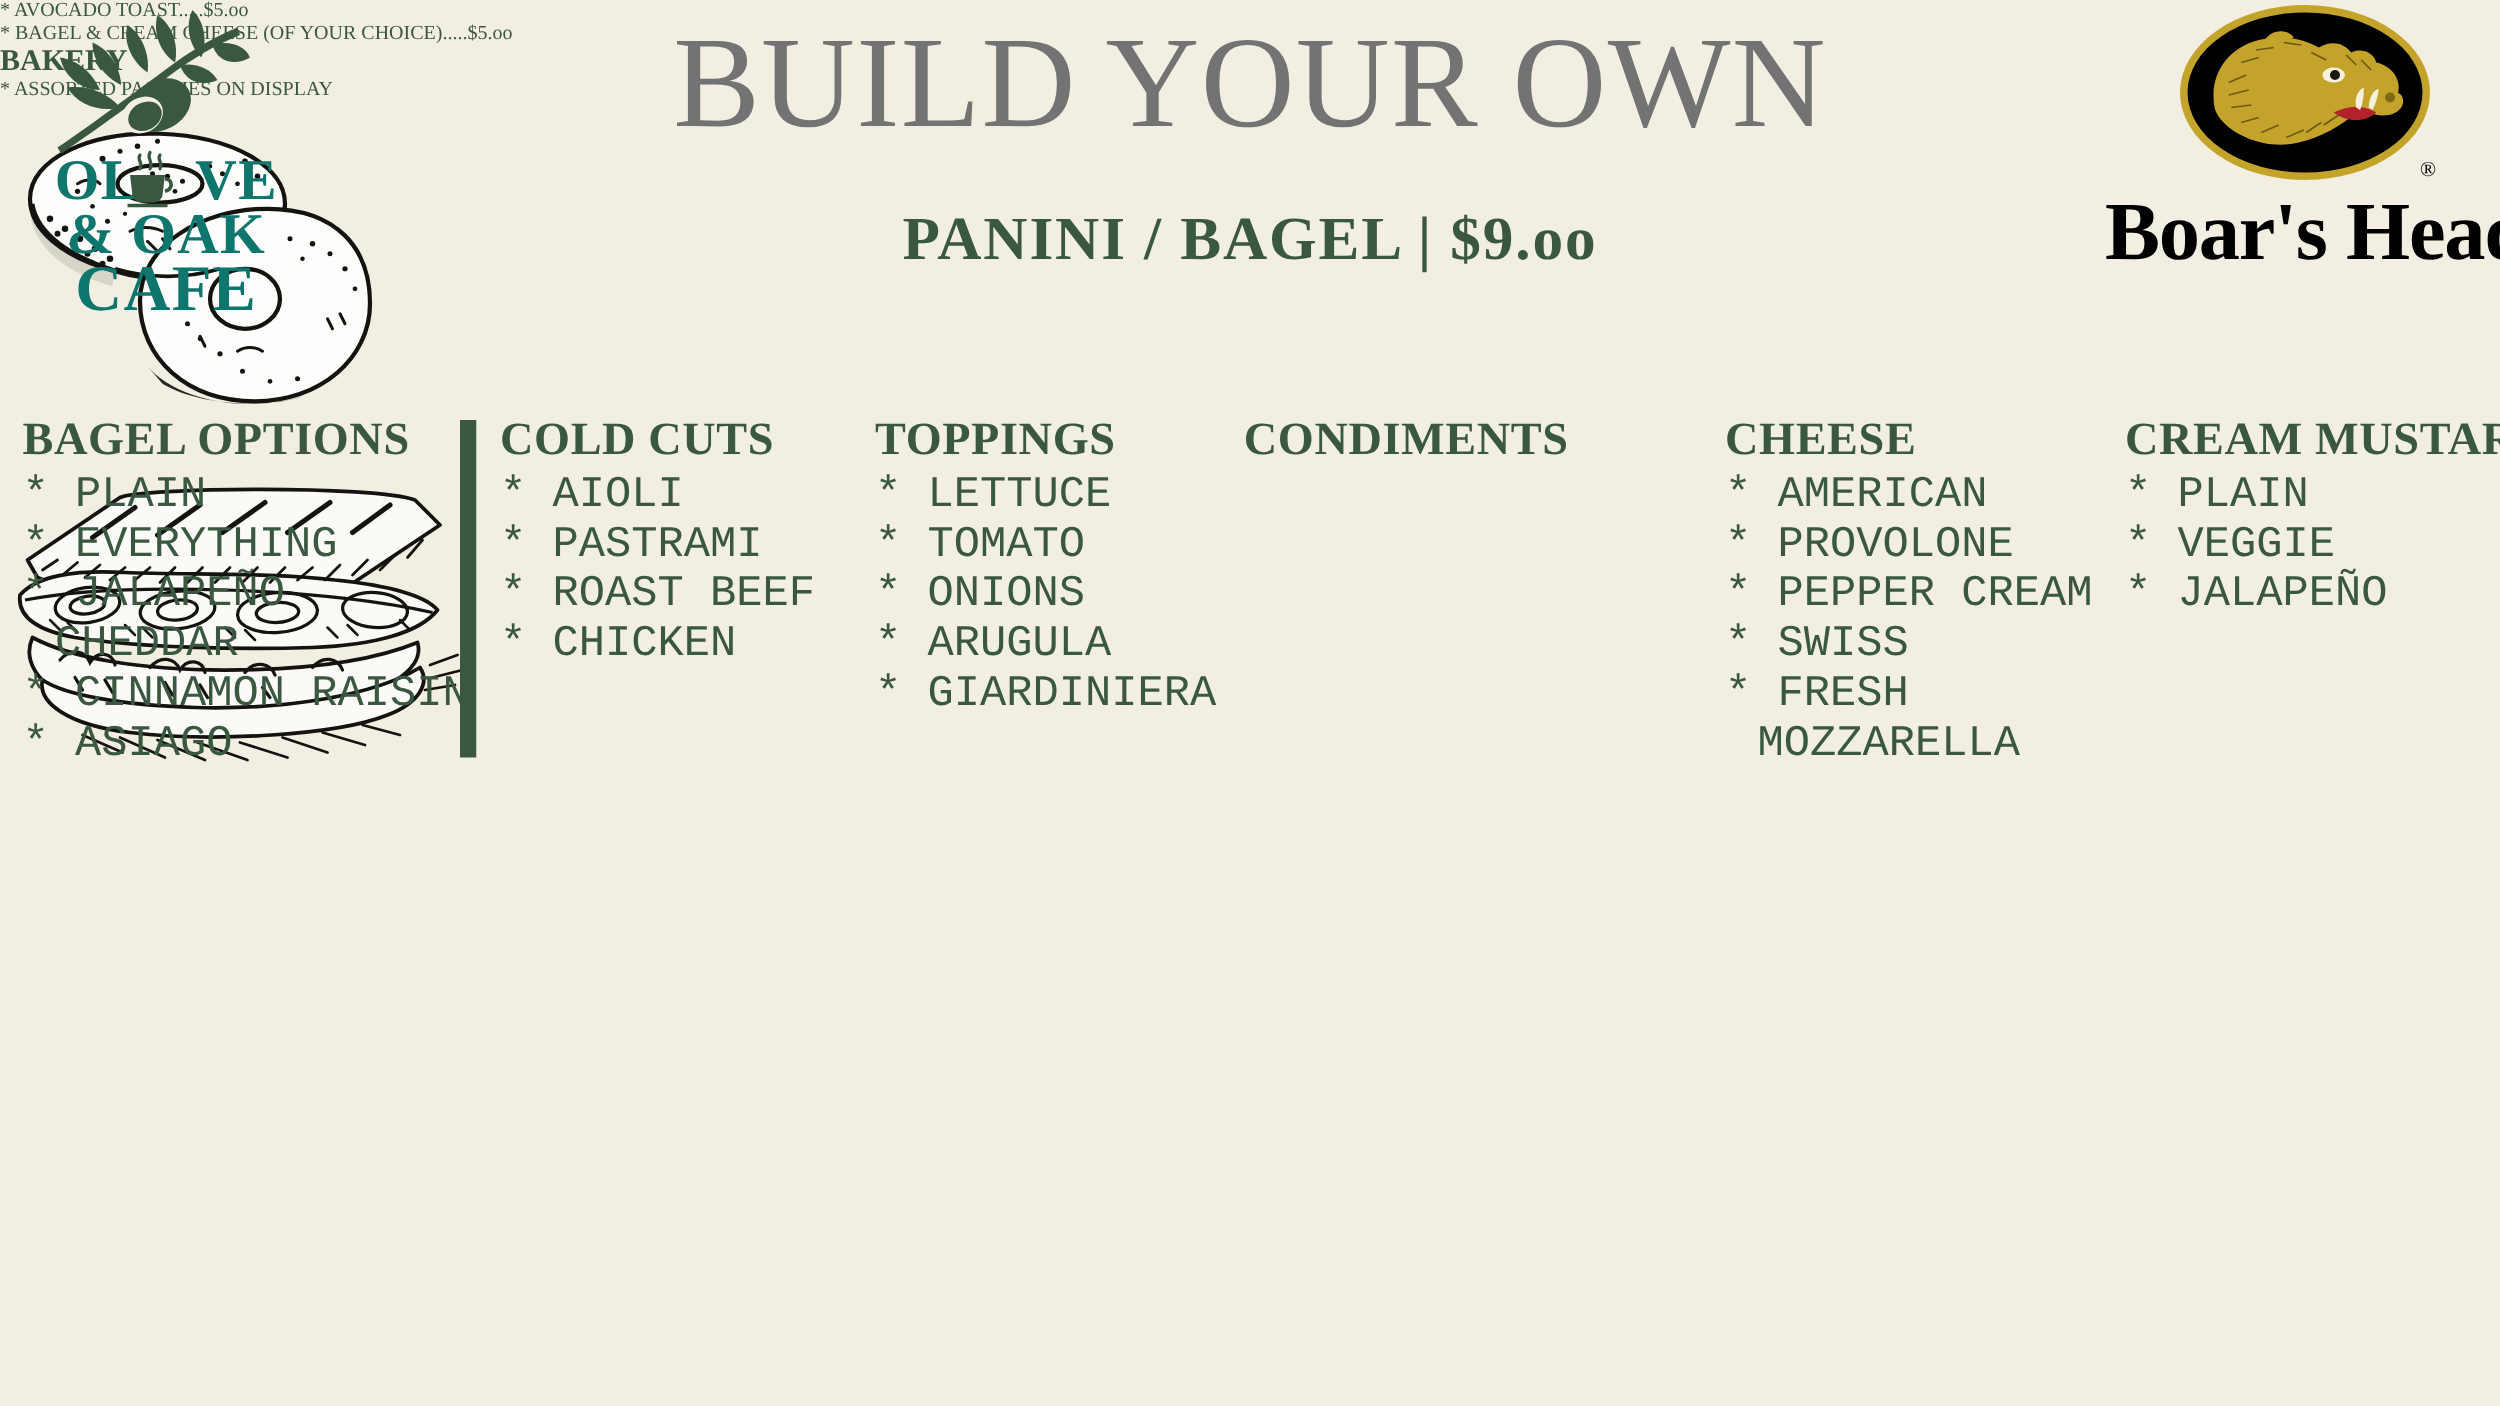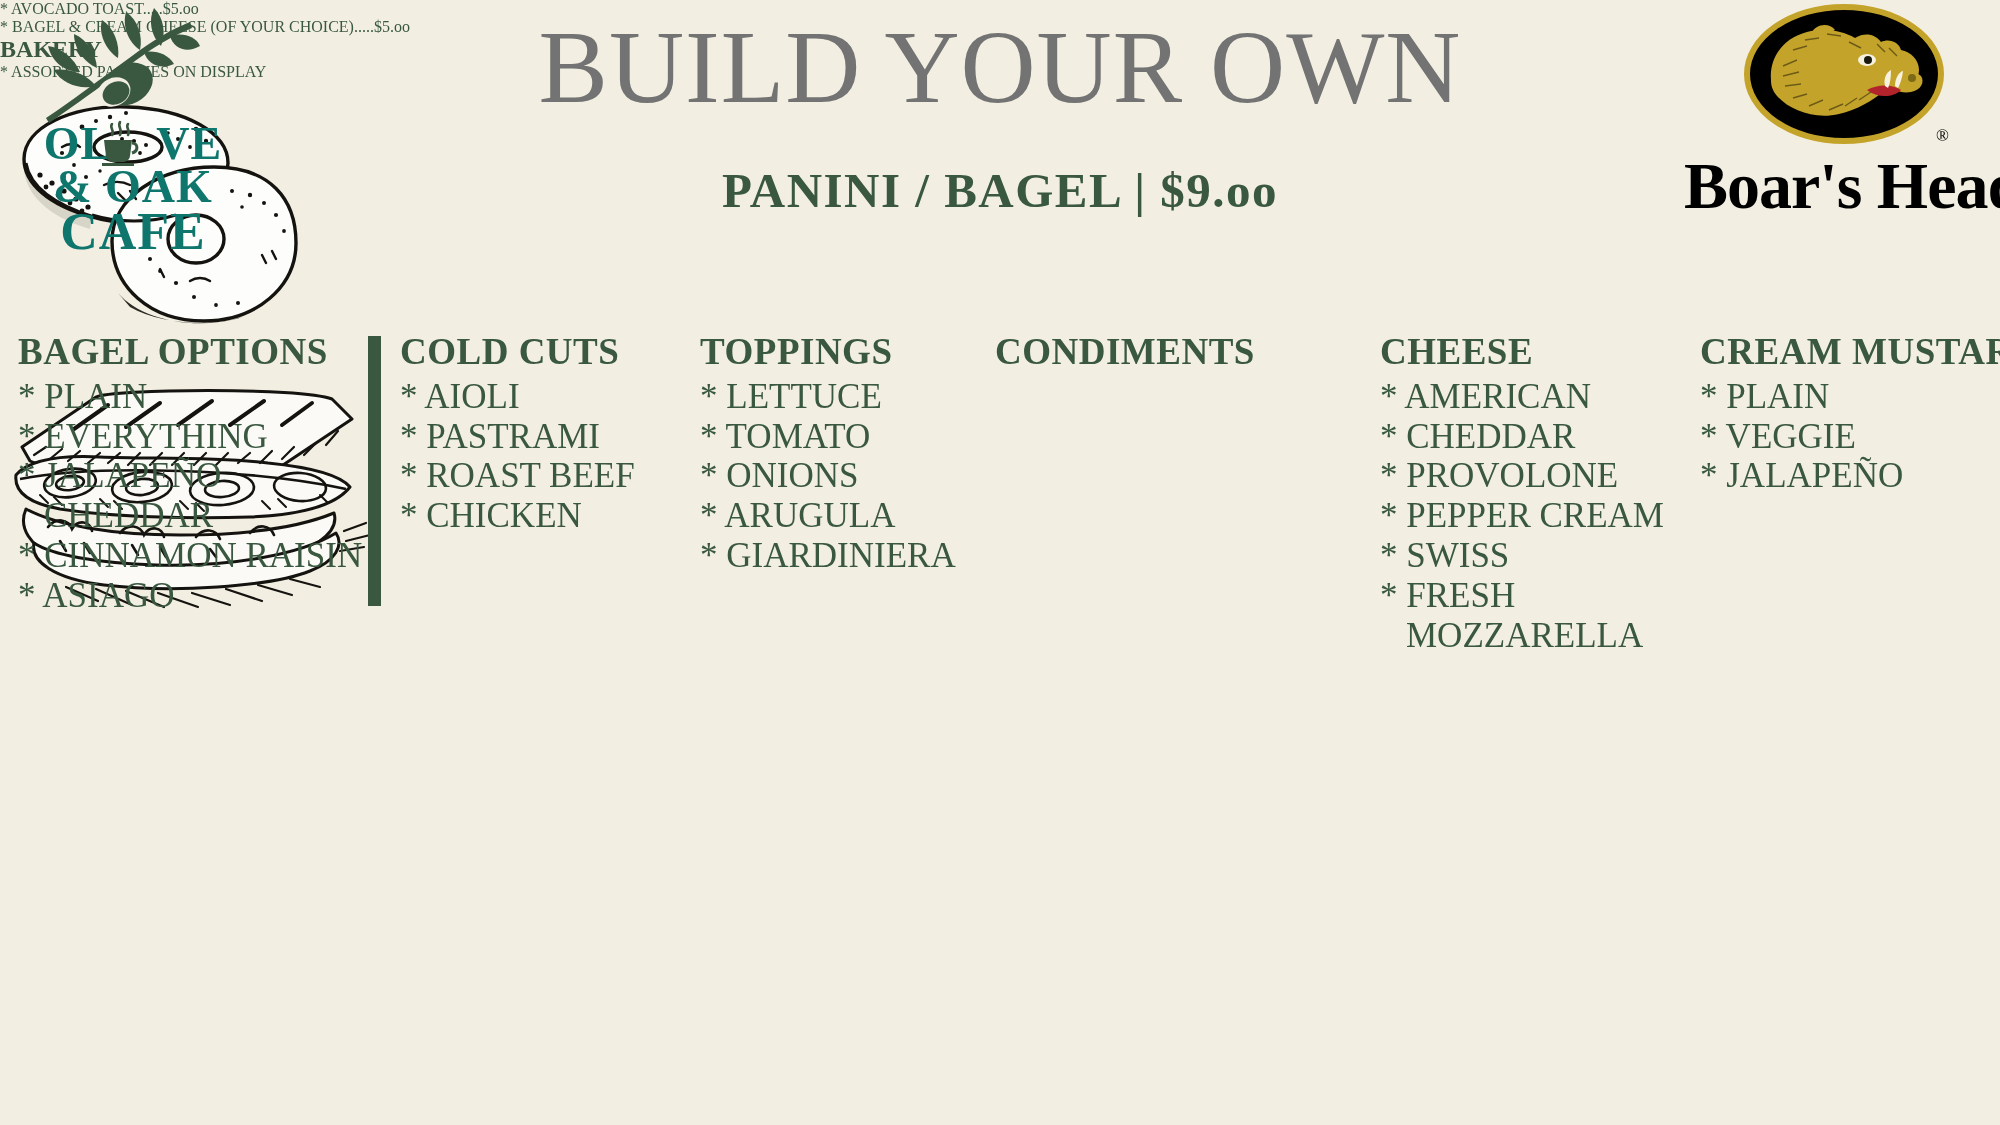--- a/index.html
+++ b/index.html
@@ -73,21 +73,21 @@
 
   
   #cols { position: absolute; left: 0px; top: 330px; width: 2000px; }
   .col { position: absolute; top: 0; }
   .col h2 {
     font-size: 37px; font-weight: bold; letter-spacing: 0.5px;
     line-height: 1.18; margin-bottom: 3px; white-space: nowrap;
   }
   .col ul { list-style: none; }
   .col li {
-    font-size: 35px; line-height: 1.14; white-space: nowrap; font-weight: normal;
+    font-size: 35px; line-height: 1.14; white-space: nowrap; font-weight: normal; font-family: Liberation Mono, monospace;
   }
   .col li.cont { padding-left: 26px; }
   .divider {
     position: absolute; width: 13px; background: #3a5840;
   }
 
   
   #col-bagel      { left: 18px;   width: 360px; }
   #col-coldcuts   { left: 400px;  width: 250px; }
   #col-toppings   { left: 700px;  width: 270px; }
@@ -266,21 +266,20 @@
     <div class="col" id="col-condiments">
       <h2>CONDIMENTS</h2>
     </div>
 
     <div class="divider" id="div4"></div>
 
     <div class="col" id="col-cheese">
       <h2>CHEESE</h2>
       <ul>
         <li>* AMERICAN</li>
-        <li>* CHEDDAR</li>
         <li>* PROVOLONE</li>
         <li>* PEPPER CREAM</li>
         <li>* SWISS</li>
         <li>* FRESH</li>
         <li class="cont">MOZZARELLA</li>
       </ul>
     </div>
 
     <div class="divider" id="div5"></div>
 

